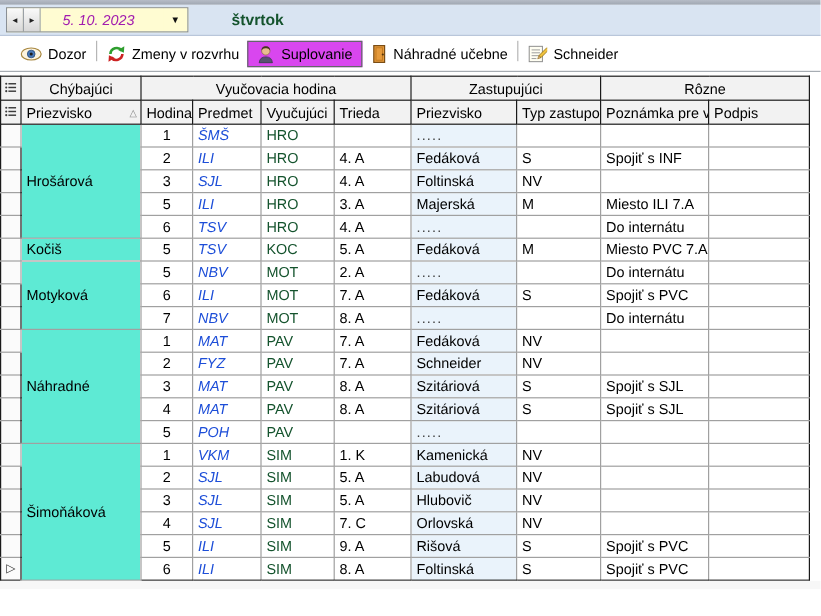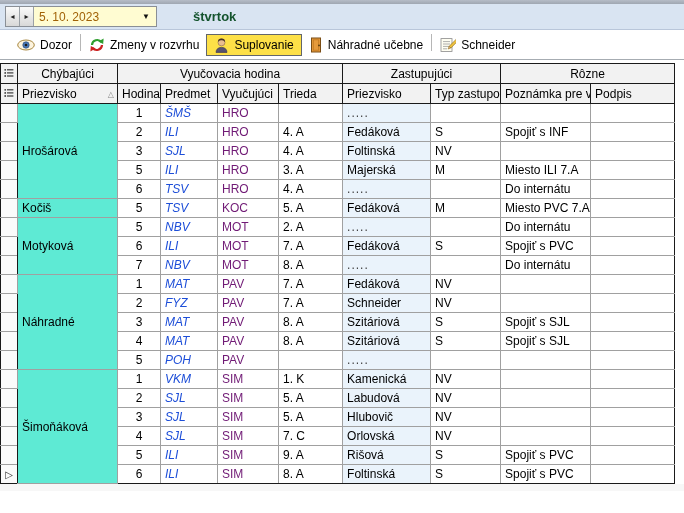--- a/index.html
+++ b/index.html
@@ -17,51 +17,51 @@
   }
   .date-control {
     display:flex; align-items:stretch; height:21px;
     border:1px solid #8a8f96; background:#fffcd2;
   }
   .spin-btn {
     width:14px; display:flex; align-items:center; justify-content:center;
     background:linear-gradient(#fafafa,#d8d8d8); border-right:1px solid #9aa0a6;
     font-size:8px; color:#222; cursor:default;
   }
-  .date-text { width:102px; padding:3px 5px 0 5px; background:#fffcd2; color:#a16207; }
+  .date-text { width:102px; padding:3px 5px 0 18px; background:#fffcd2; color:#a21caf;font-style:italic; }
   .dd-btn { width:20px; display:flex; align-items:center; justify-content:center; font-size:8px; color:#111; background:#fffcd2; }
   .day-label { margin-left:36px; font-weight:bold; font-size:13px; color:#14532d; }
   
   .tabbar {
     height:26px; margin-top:4px; display:flex; align-items:flex-start;
     padding-left:10px; border-bottom:1px solid #a6acb2; background:#fff;
   }
   .tab { display:flex; align-items:center; gap:5px; padding:2px 7px; height:22px; white-space:nowrap; }
-  .tab.selected { border:1px solid #63666a; background:#fde047; }
+  .tab.selected { border:1px solid #63666a; background:#d946ef; }
   .tab-sep { width:1px; height:17px; background:#b6b6b6; margin:0 1px; }
   .tab .ticon { display:flex; align-items:center; }
   
   .table-wrap { margin-top:3px;border-radius:30px; }
   table { border-collapse:collapse; table-layout:fixed; width:674px; }
   thead td {
     background:#f2f2f2; border:1px solid #1a1a1a; height:20px;
     padding:0 3px; overflow:hidden; white-space:nowrap; text-align:center;
   }
   thead td.colhdr { text-align:left; padding-left:4px; }
   thead td.cornercell { padding:0; text-align:center; }
   .sort-tri { float:right; font-size:8px; color:#8a8a8a; margin-top:3px; }
   tbody td {
     border:1px solid #a0a0a0; height:19px; padding:0 4px;
     overflow:hidden; white-space:nowrap; background:#fff; vertical-align:middle;
   }
   td.selcell { background:#fbfbfb; padding:0; text-align:center; font-size:10px; color:#333; }
   td.teacher  { background:#5eead4; border-left:1px solid #1a1a1a; }
   td.c-hod { text-align:center; padding:0; border-left:1px solid #1a1a1a; }
   td.c-pred { color:#1d4ed8;font-style:italic; }
-  td.c-vyu  { color:#701a75; }
+  td.c-vyu  { color:#14532d; }
   td.c-zas  { background:#eaf3fb; border-left:1px solid #1a1a1a; }
   td.c-poz  { border-left:1px solid #1a1a1a; }
   td.c-pod  { border-right:1px solid #1a1a1a; }
   tbody tr:last-child td { border-bottom:1px solid #1a1a1a; }
   td.selcell { border-left:1px solid #1a1a1a; }
   td.dots { color:#404040; letter-spacing:1px; }
   .below-table { height:7px; background:#f7f7f7; }
 </style>
 </head>
 <body>

